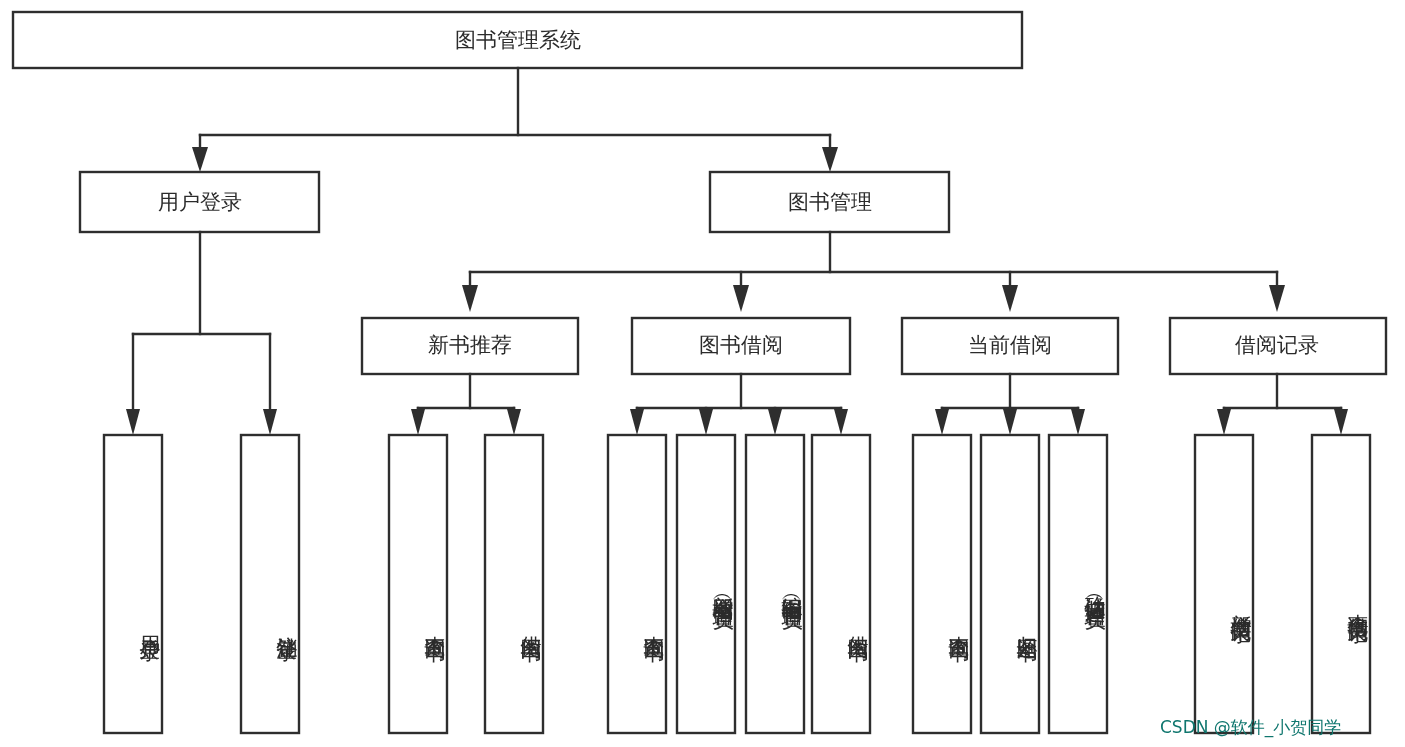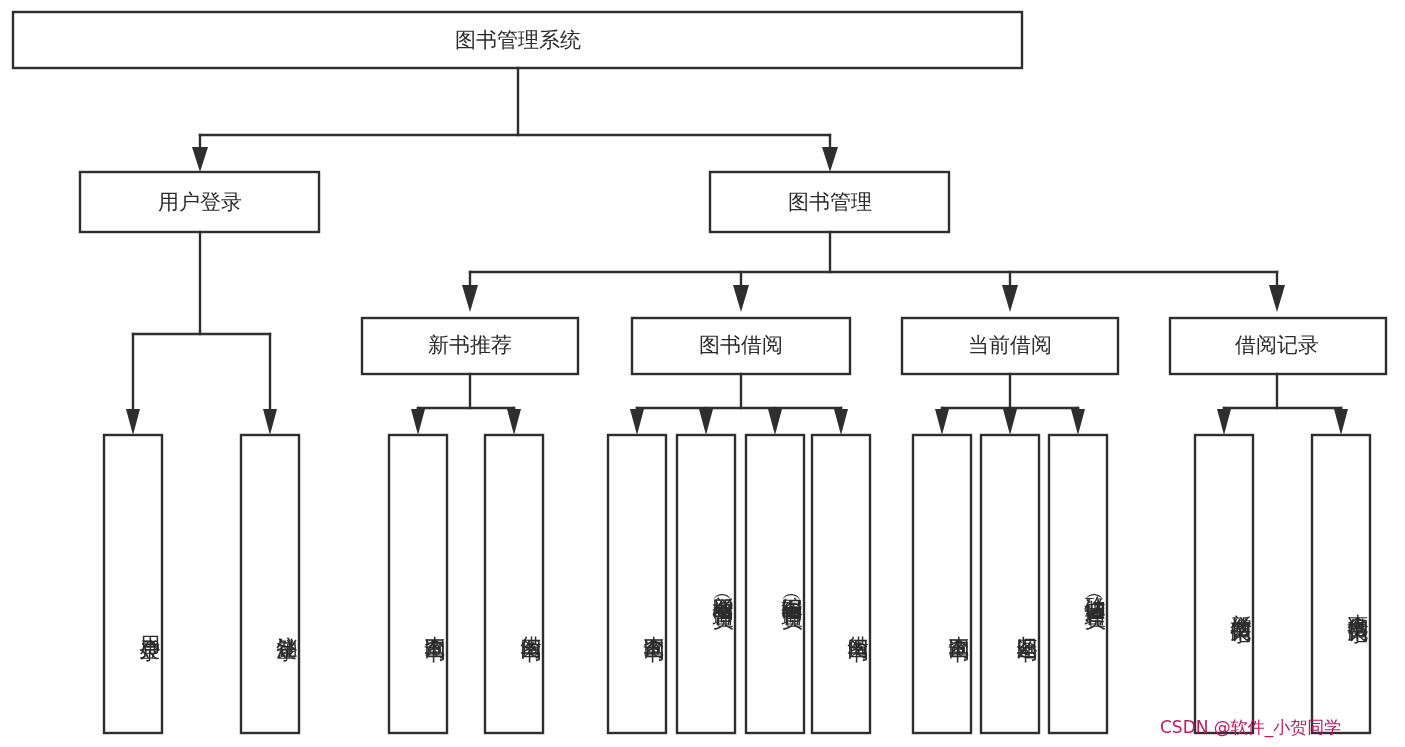--- a/index.html
+++ b/index.html
@@ -55,21 +55,21 @@
     letter-spacing: 2px;
     color: #2b2b2b;
     white-space: nowrap;
     pointer-events: none;
   }
   .watermark {
     position: absolute;
     left: 1160px;
     top: 716px;
     font-size: 17px;
-    color: #be185d;
+    color: #0f766e;
     font-family: "DejaVu Sans", "Liberation Sans", sans-serif;
     white-space: nowrap;
   }
 </style>
 </head>
 <body>
 
 <div id="page">
 
   <svg class="diagram" viewBox="0 0 1405 747">

